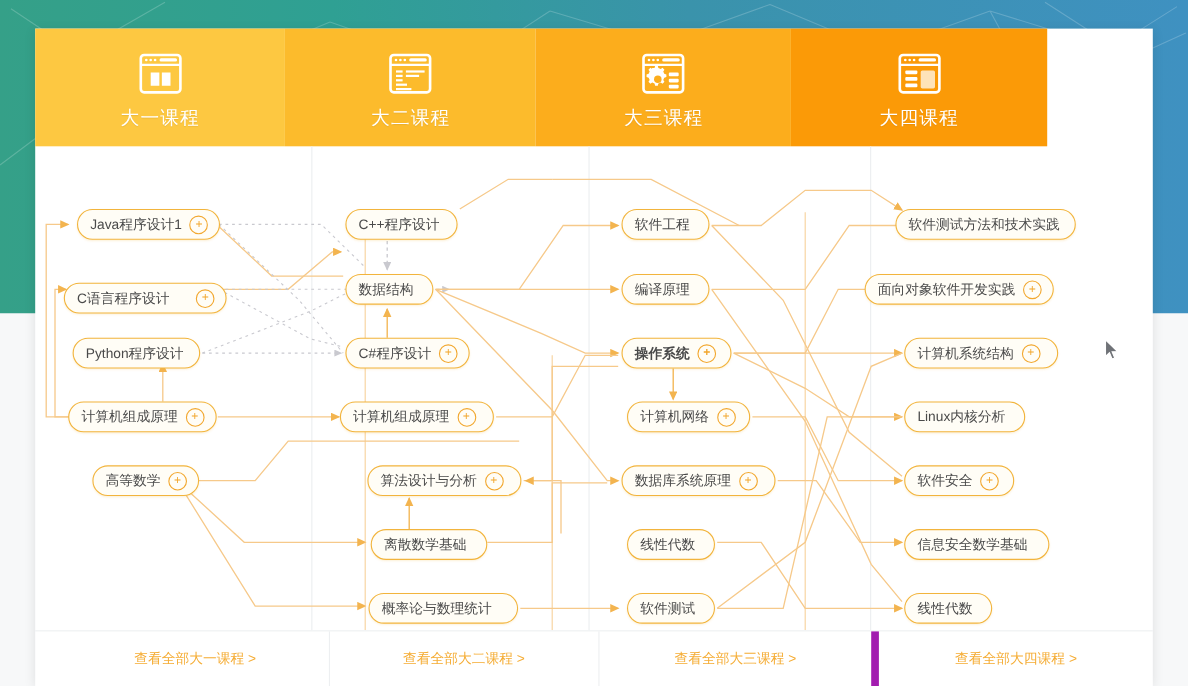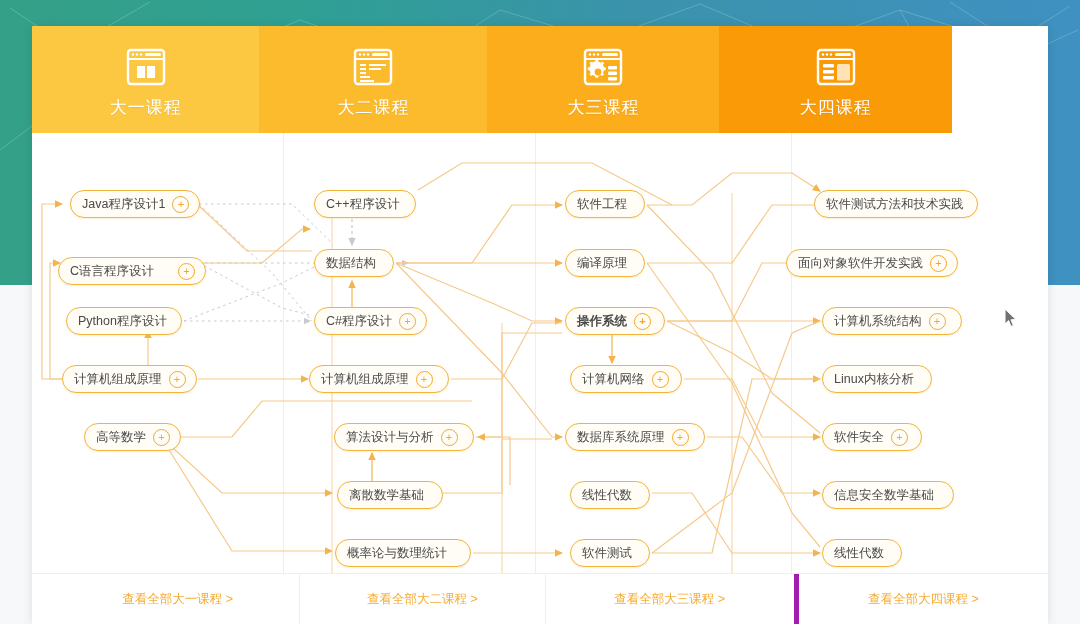--- a/index.html
+++ b/index.html
@@ -379,21 +379,21 @@
     <div class="foot">
       <div class="foot-col" style="width:251px;padding-left:24px;">
         <a>查看全部大一课程 &gt;</a>
       </div>
       <div class="foot-col" style="width:252px;border-left:1px solid #edeff1;">
         <a>查看全部大二课程 &gt;</a>
       </div>
       <div class="foot-col" style="width:256px;border-left:1px solid #edeff1;">
         <a>查看全部大三课程 &gt;</a>
       </div>
-      <div class="foot-col" style="width:257px;border-left:5px solid #a21caf;">
+      <div class="foot-col" style="width:257px;border-left:7px solid #a21caf;">
         <a>查看全部大四课程 &gt;</a>
       </div>
     </div>
 
   </div>
 
   <div class="cursor">
     <svg width="14" height="20" viewBox="0 0 14 20">
       <path d="M1 1 L1 16 L4.6 12.6 L7 18.4 L9.4 17.4 L7 11.8 L12 11.6 z" fill="#6f7277" stroke="#ffffff" stroke-width="1"></path>
     </svg>

